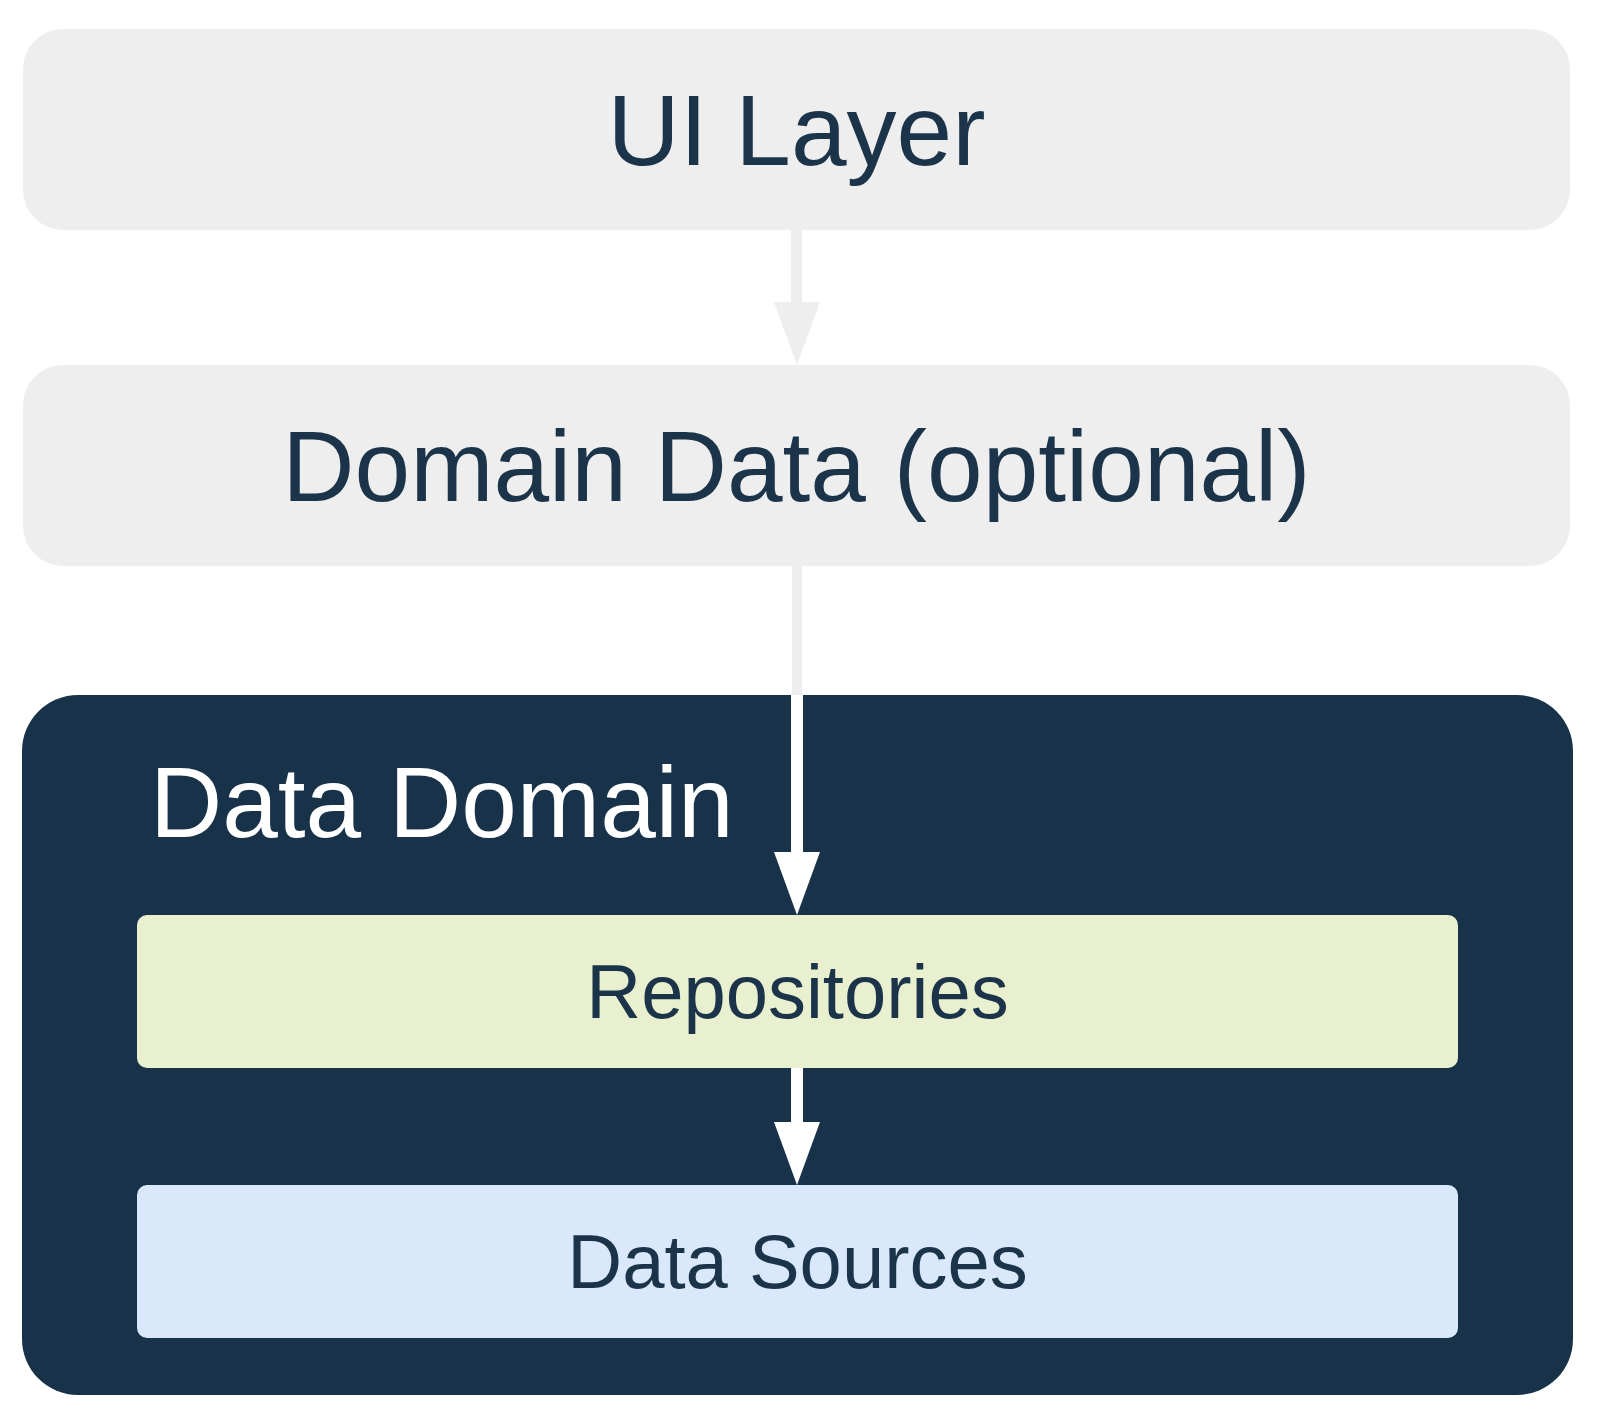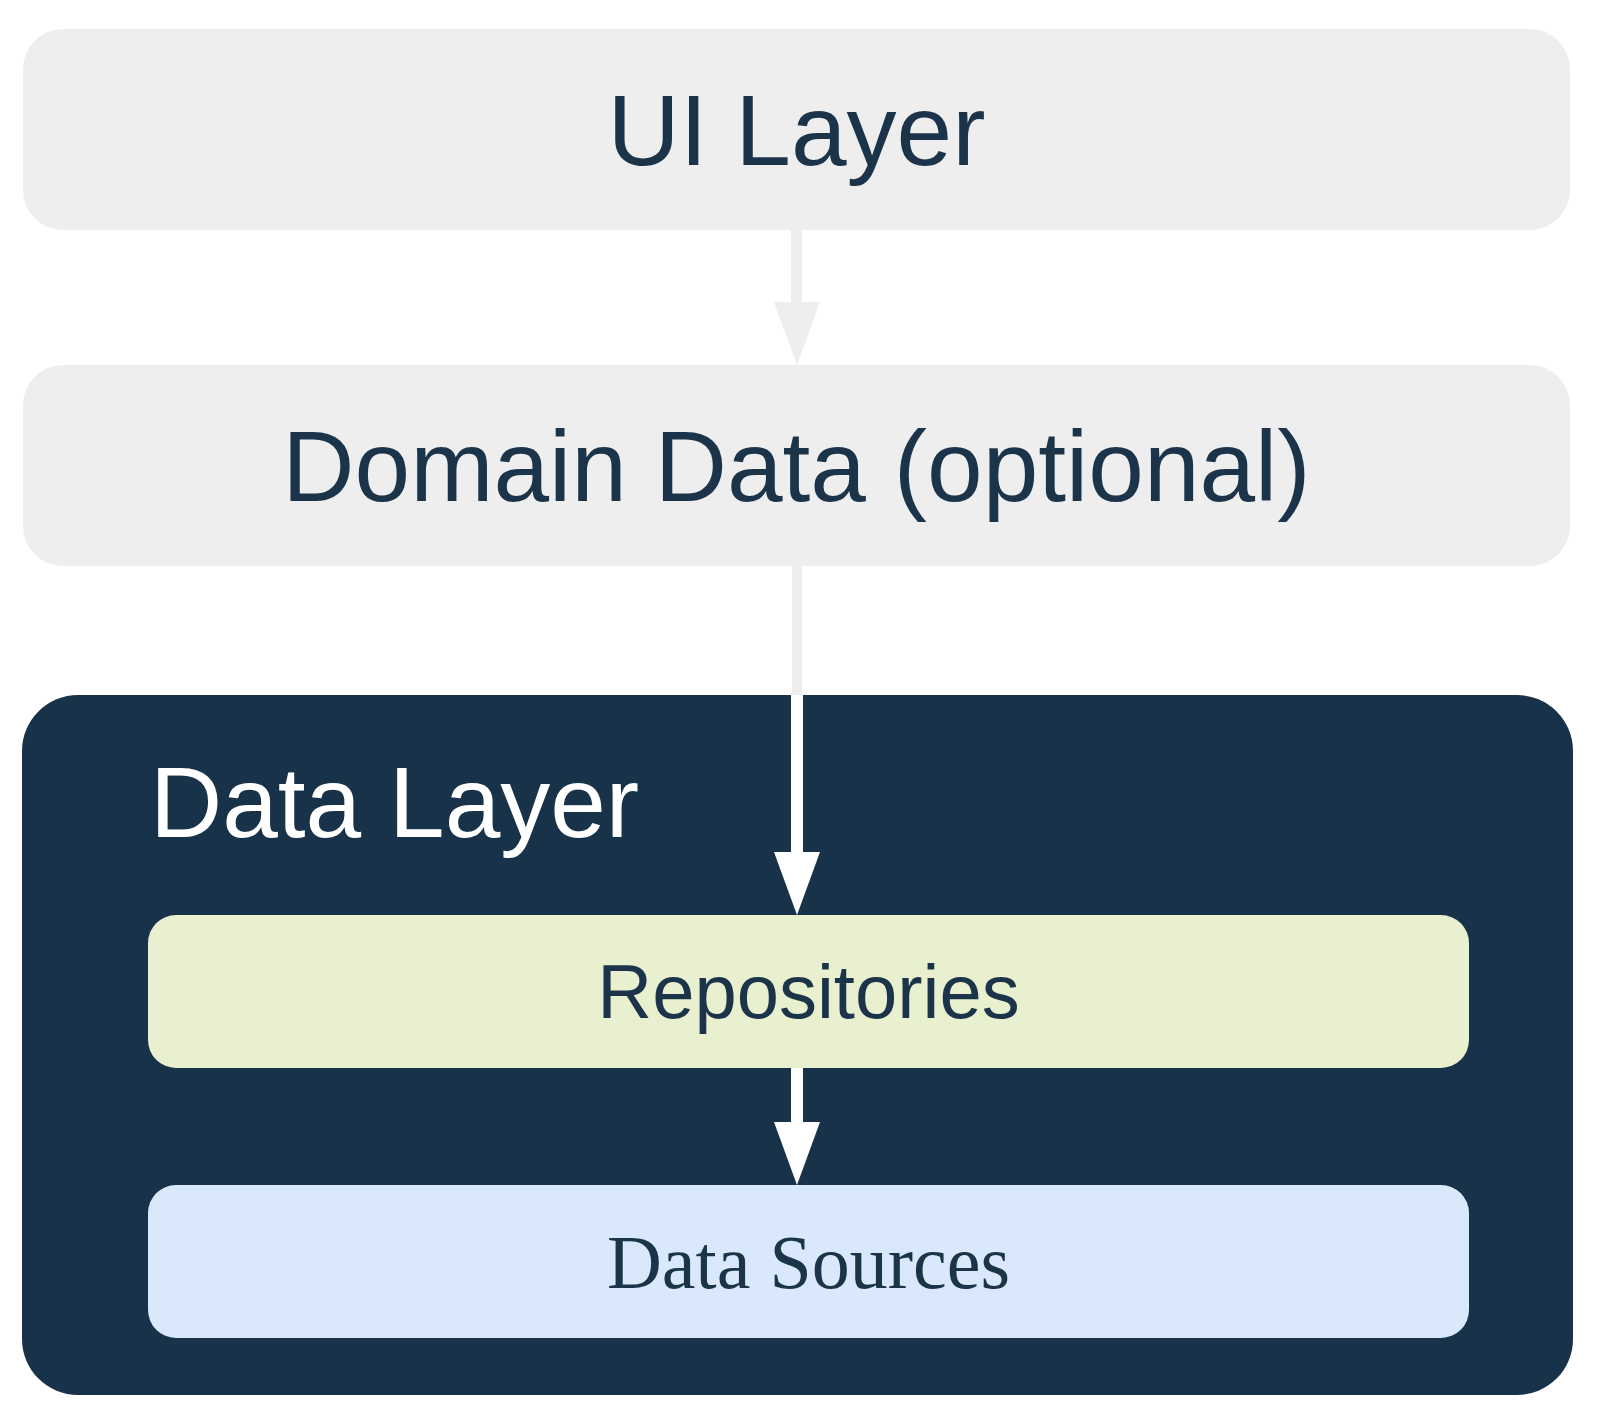--- a/index.html
+++ b/index.html
@@ -50,27 +50,27 @@
   .data-layer-title {
     position: absolute;
     left: 150px;
     top: 752px;
     font-size: 100px;
     line-height: 1;
     color: var(--text-light);
     white-space: nowrap;
   }
   .inner-box {
-    left: 148px;
+    left: 137px;
     width: 1321px;
     height: 153px;
-    border-radius: 28px;
+    border-radius: 10px;
   }
   .repositories-box { top: 915px; background: var(--repositories-bg); }
-  .data-sources-box { top: 1185px; background: var(--data-sources-bg); font-family: Liberation Serif, serif; }
+  .data-sources-box { top: 1185px; background: var(--data-sources-bg); }
   .inner-label {
     font-size: 76px;
     line-height: 1;
     color: var(--text-dark);
     white-space: nowrap;
   }
 
   .shaft { position: absolute; }
   .shaft.gray  { background: var(--arrow-gray); }
   .shaft.white { background: var(--arrow-white); }
@@ -111,21 +111,21 @@
 
   <div class="box domain-box">
     <span class="layer-title">Domain Data (optional)</span>
   </div>
 
   <div>
     <div class="shaft gray a2-shaft-gray"></div>
   </div>
 
   <div class="box data-box"></div>
-  <span class="data-layer-title">Data Layer</span>
+  <span class="data-layer-title">Data Domain</span>
 
   <div>
     <div class="shaft white a2-shaft-white"></div>
     <div class="head white a2-head"></div>
   </div>
 
   <div class="box inner-box repositories-box">
     <span class="inner-label">Repositories</span>
   </div>
 

